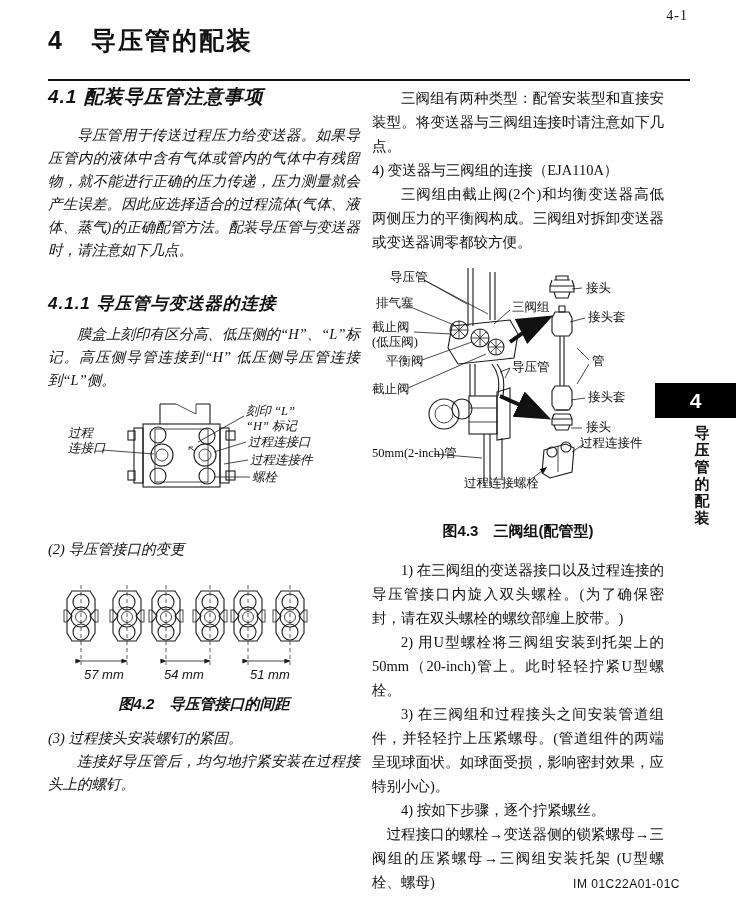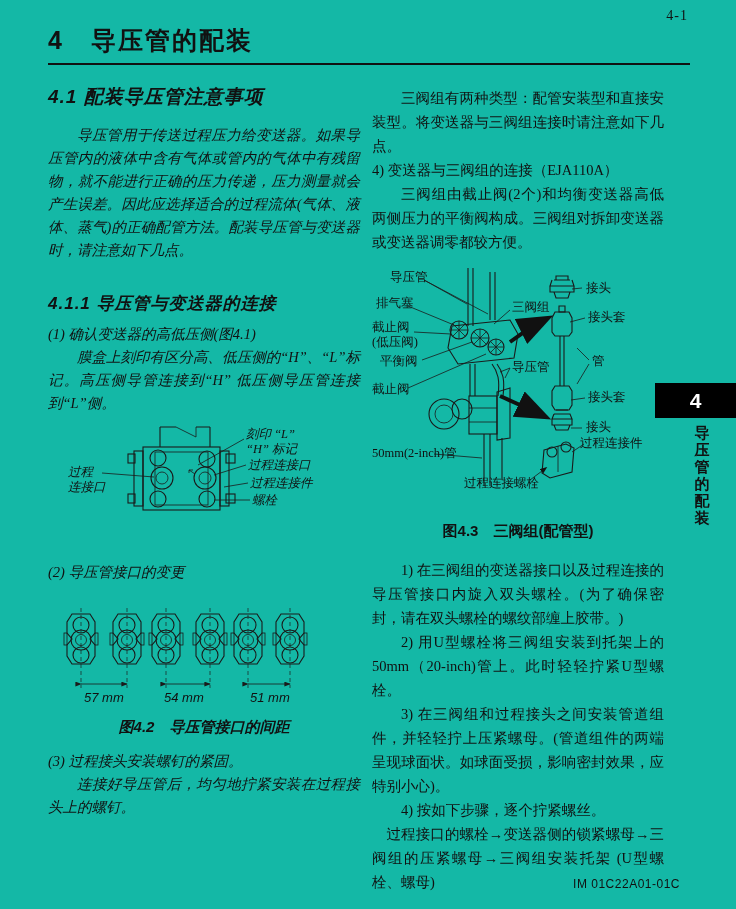--- a/index.html
+++ b/index.html
@@ -1,26 +1,26 @@
 <!DOCTYPE html>
 <html><head>
 <meta charset="utf-8">
 <style>
   html,body{margin:0;padding:0;background:#888;}
   .page{
-    position:relative; width:736px; height:909px; background:#14b8a6;
+    position:relative; width:736px; height:909px; background:#ffffff;
     font-family:"Liberation Serif", serif; color:#111; overflow:hidden;
   }
   .sans{font-family:"Liberation Sans", sans-serif;}
   
   .page-num{position:absolute; top:8px; right:48px; font-size:14px; letter-spacing:1px;}
   .chapter-title{
     position:absolute; top:24px; left:48px; width:642px;
     font-size:25px; font-weight:bold; letter-spacing:2px; white-space:pre;
-    border-bottom:2px solid #111; padding-bottom:6px;
+    border-bottom:2px solid #111; padding-bottom:22px;
   }
   
   .col-left{position:absolute; left:48px; top:84px; width:312px;font-style:italic;}
   .col-right{position:absolute; left:372px; top:86px; width:292px;}
   .col-left p,.col-right p{margin:0; font-size:14.5px; line-height:23px; text-align:justify;}
   .col-right p{line-height:24px;}
   .indent2{text-indent:2em;}
   .indent1{text-indent:1em;}
   h2.sec{font-size:19px; margin:0 0 14px 0; letter-spacing:1px;}
   h3.subsec{font-size:17px; margin:30px 0 8px 0; letter-spacing:1px;}
@@ -68,21 +68,20 @@
 <div class="page">
 
   <div class="page-num">4-1</div>
   <div class="chapter-title sans">4　导压管的配装</div>
 
   <div class="col-left">
     <h2 class="sec sans">4.1 配装导压管注意事项</h2>
     <p class="indent2">导压管用于传送过程压力给变送器。如果导压管内的液体中含有气体或管内的气体中有残留物，就不能进行正确的压力传递，压力测量就会产生误差。因此应选择适合的过程流体(气体、液体、蒸气)的正确配管方法。配装导压管与变送器时，请注意如下几点。</p>
 
     <h3 class="subsec sans">4.1.1 导压管与变送器的连接</h3>
-    <p class="item-head">(1) 确认变送器的高低压侧(图4.1)</p>
     <p class="indent2">膜盒上刻印有区分高、低压侧的“H”、“L”标记。高压侧导管连接到“H” 低压侧导压管连接到“L”侧。</p>
 
     <div class="fig fig41">
       <svg width="312" height="92" viewBox="0 0 312 92">
 
         <path class="ln" d="M112,2 V22 M162,2 V22 M112,2 H128 M148,2 H162"></path>
         <path class="lnthin" d="M128,2 L148,12 L148,2"></path>
 
         <rect class="ln" x="95" y="22" width="77" height="63"></rect>
         <rect class="lnthin" x="107" y="27" width="53" height="53"></rect>
@@ -105,21 +104,21 @@
         <circle class="lnthin" cx="157" cy="53" r="6"></circle>
 
         <path class="lnthin" d="M141,45 l6,4 M141,45 l4,0 M141,45 l0,3"></path>
 
         <path class="lnthin" d="M54,48 L106,52"></path>
         <path class="lnthin" d="M196,14 L150,40"></path>
         <path class="lnthin" d="M198,40 L166,50"></path>
         <path class="lnthin" d="M200,58 L176,62"></path>
         <path class="lnthin" d="M202,75 L166,75"></path>
       </svg>
-      <div class="lbl" style="left:20px; top:40px; text-align:left;">过程
+      <div class="lbl" style="left:20px; top:24px; text-align:left;">过程
 连接口</div>
       <div class="lbl" style="left:198px; top:2px;">刻印 “L”
 “H” 标记</div>
       <div class="lbl" style="left:200px; top:33px;">过程连接口</div>
       <div class="lbl" style="left:202px; top:51px;">过程连接件</div>
       <div class="lbl" style="left:204px; top:68px;">螺栓</div>
     </div>
 
     <p class="item-head">(2) 导压管接口的变更</p>
 
@@ -240,21 +239,21 @@
         <path class="lnthin" d="M217,92 L205,80 M217,96 L205,116"></path>
         <path class="lnthin" d="M213,130 L199,132"></path>
         <path class="lnthin" d="M210,160 L199,160"></path>
         <path class="lnthin" d="M212,176 L200,184"></path>
         <path class="lnthin" d="M62,186 L110,190"></path>
       </svg>
       <div class="lbl" style="left:18px; top:2px;">导压管</div>
       <div class="lbl" style="left:4px; top:28px;">排气塞</div>
       <div class="lbl" style="left:0px; top:52px;">截止阀
 (低压阀)</div>
-      <div class="lbl" style="left:8px; top:86px;text-align:center;">平衡阀</div>
+      <div class="lbl" style="left:14px; top:86px;text-align:center;">平衡阀</div>
       <div class="lbl" style="left:0px; top:114px;">截止阀</div>
       <div class="lbl" style="left:140px; top:32px;">三阀组</div>
       <div class="lbl" style="left:140px; top:92px;">导压管</div>
       <div class="lbl" style="left:214px; top:13px;">接头</div>
       <div class="lbl" style="left:216px; top:42px;">接头套</div>
       <div class="lbl" style="left:220px; top:86px;">管</div>
       <div class="lbl" style="left:216px; top:122px;">接头套</div>
       <div class="lbl" style="left:214px; top:152px;">接头</div>
       <div class="lbl" style="left:208px; top:168px;">过程连接件</div>
       <div class="lbl" style="left:92px; top:208px;">过程连接螺栓</div>

